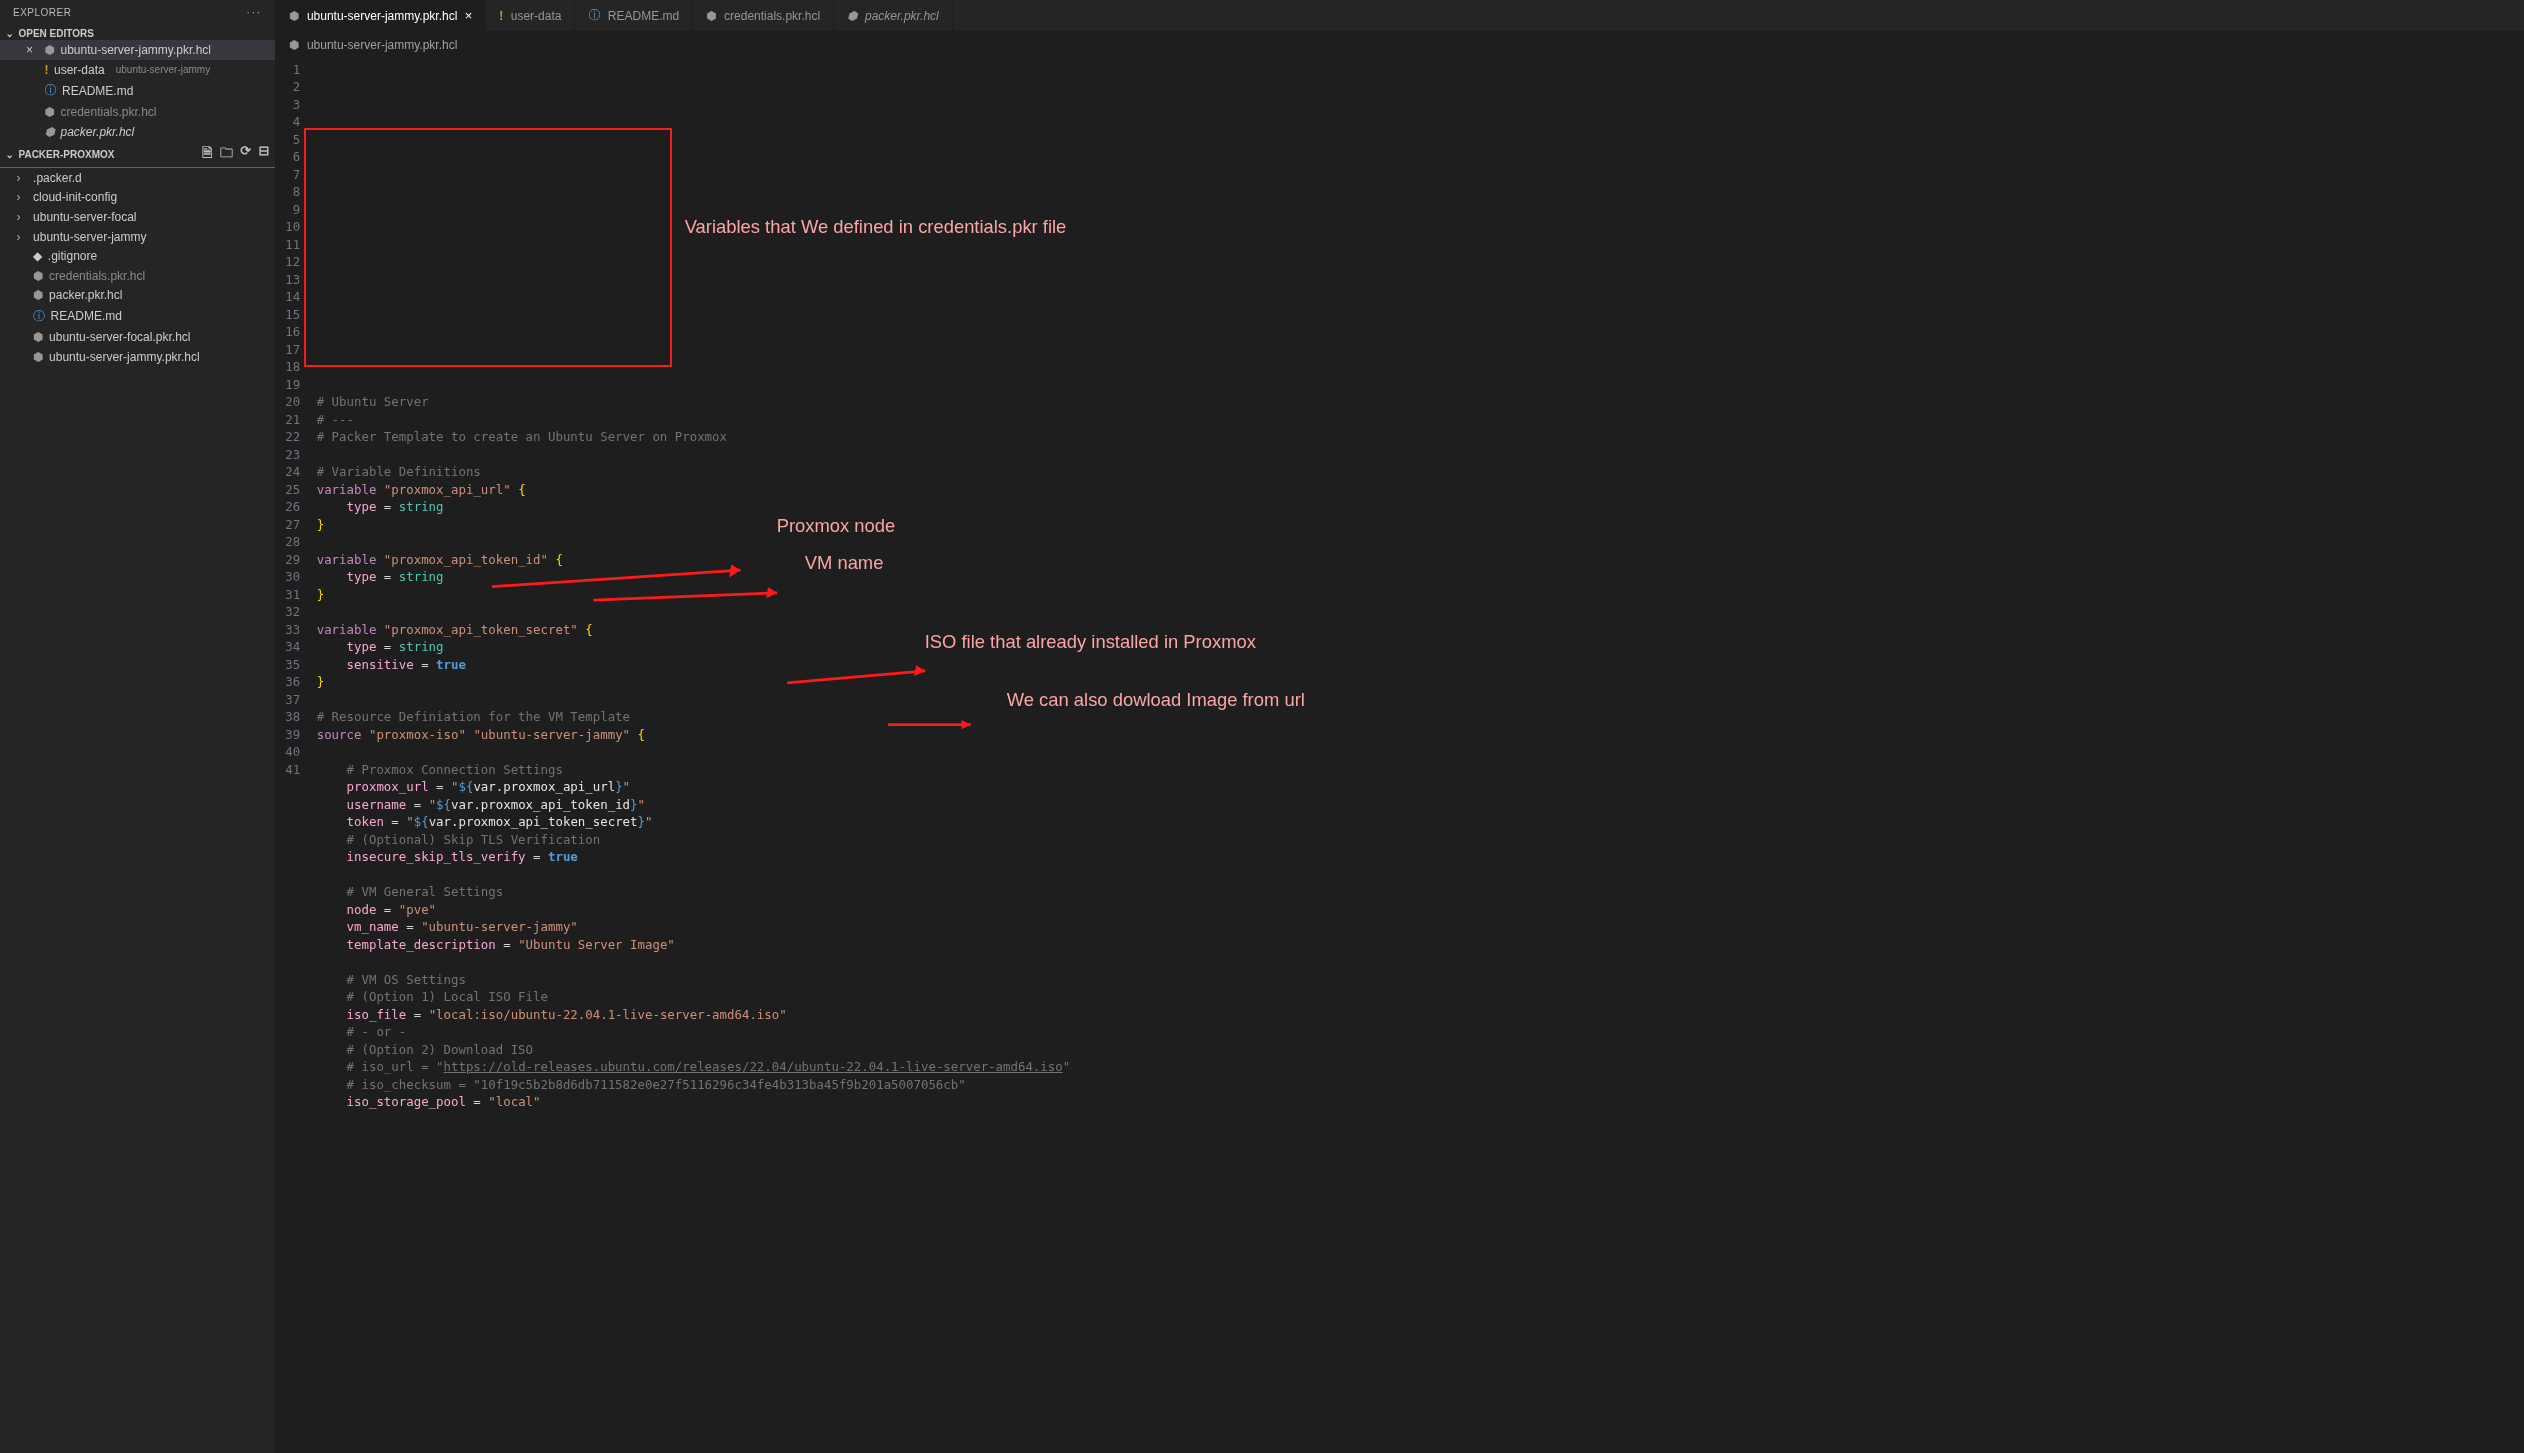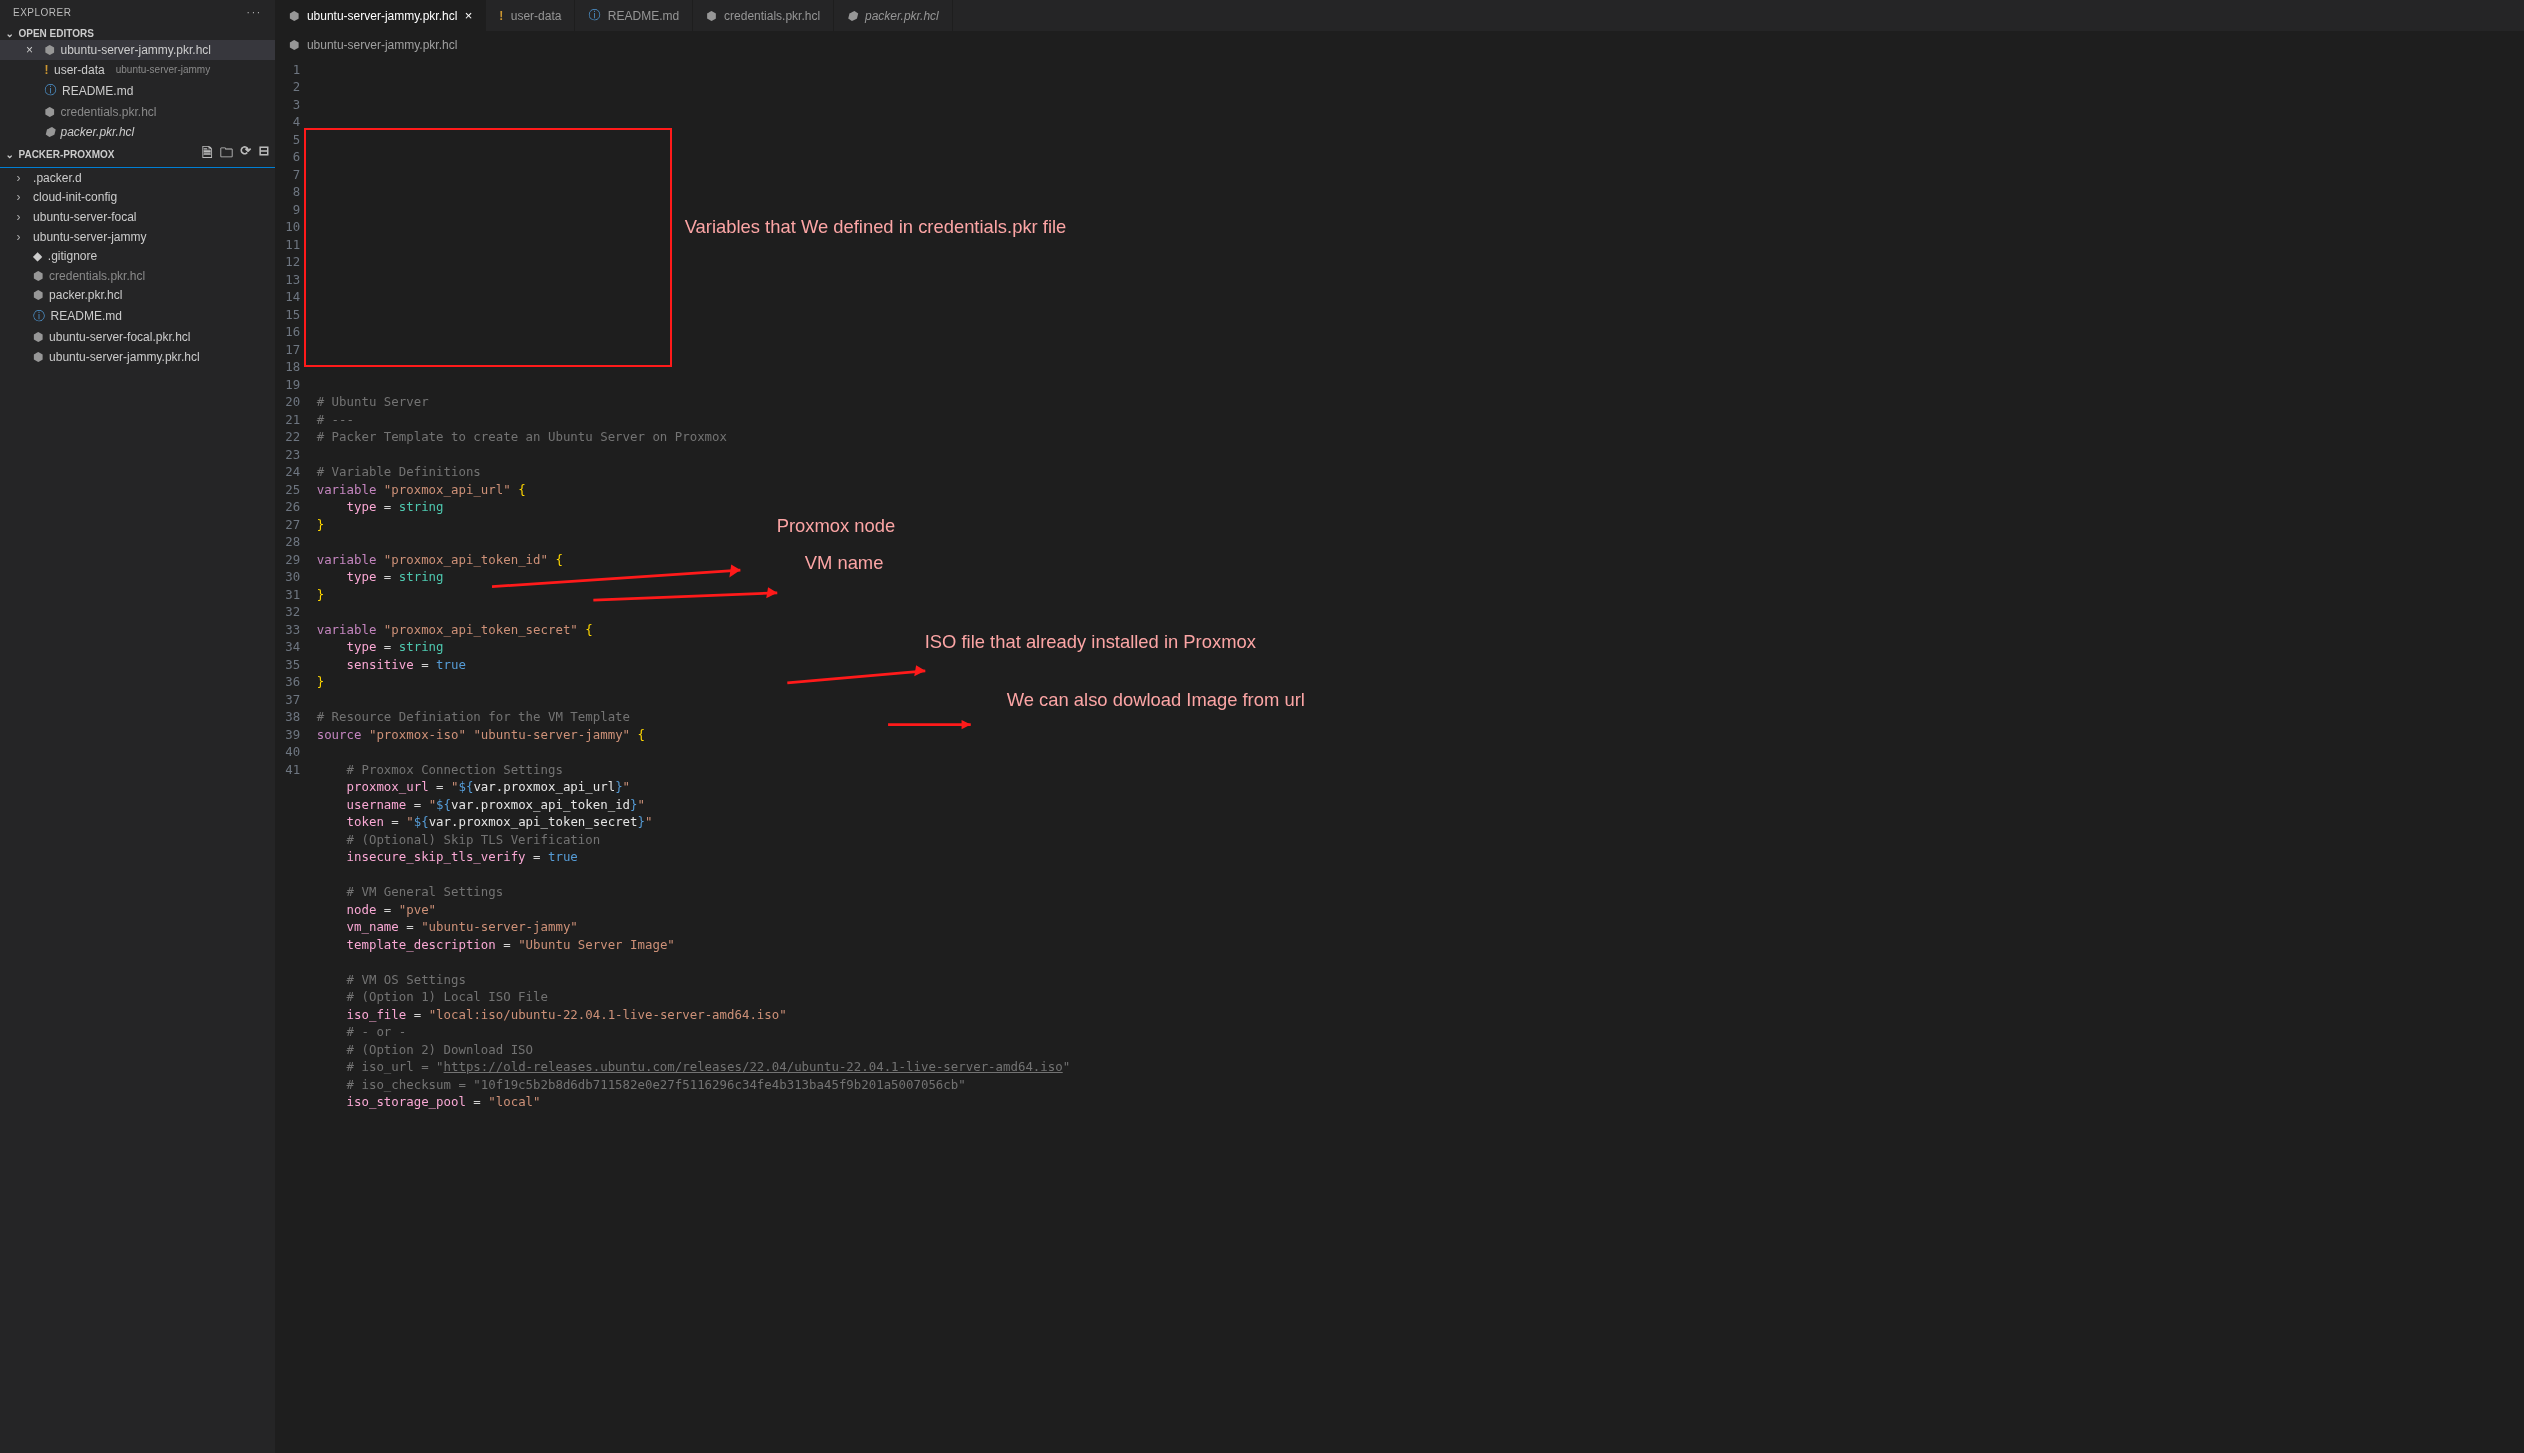--- a/index.html
+++ b/index.html
@@ -131,21 +131,21 @@
     position:relative;
   }
   .code div.codeline { height:17.5px; }
 
   
   .cm  { color:#737373; }   
   .kw  { color:#c586c0; }   
   .str { color:#ce9178; }   
   .id  { color:#f9a8d4; }   
   .ty  { color:#4ec9b0; }   
-  .bn  { color:#569cd6; }   
+  .bn  { color:#569cd6;font-weight:bold; }   
   .br  { color:#ffd700; }   
   .p   { color:#d4d4d4; }
   .inter { color:#569cd6; }
   .inner { color:#e5e5e5; }
   .u { text-decoration: underline; }
 
   
   .anno {
     position:absolute;
     color:#fca5a5;

